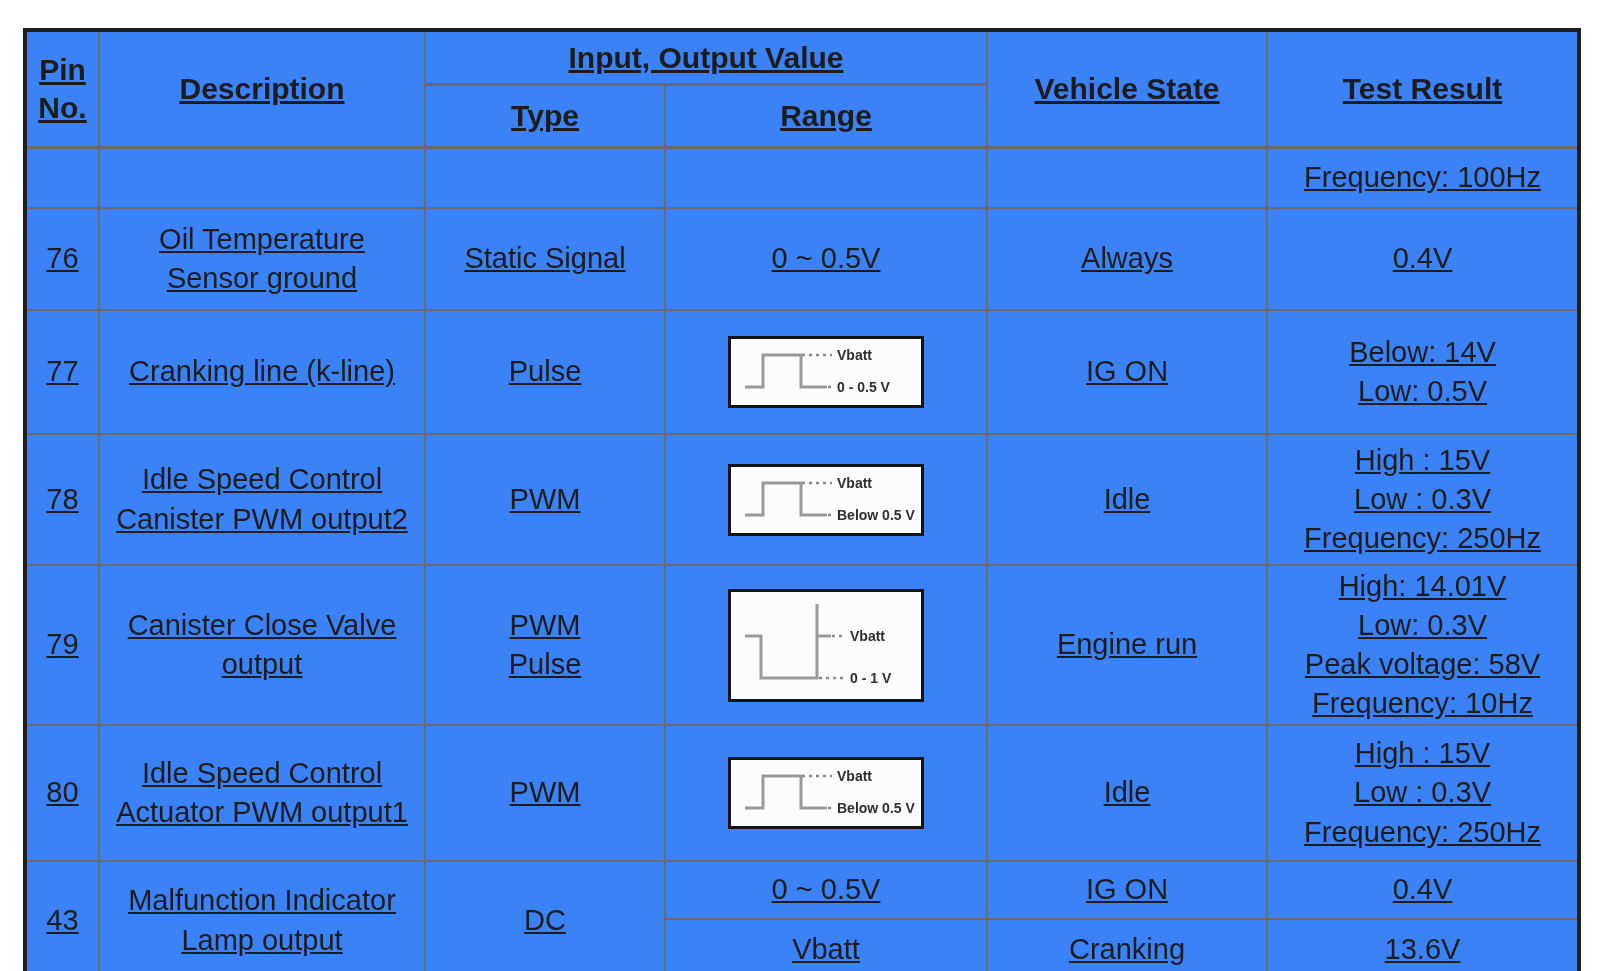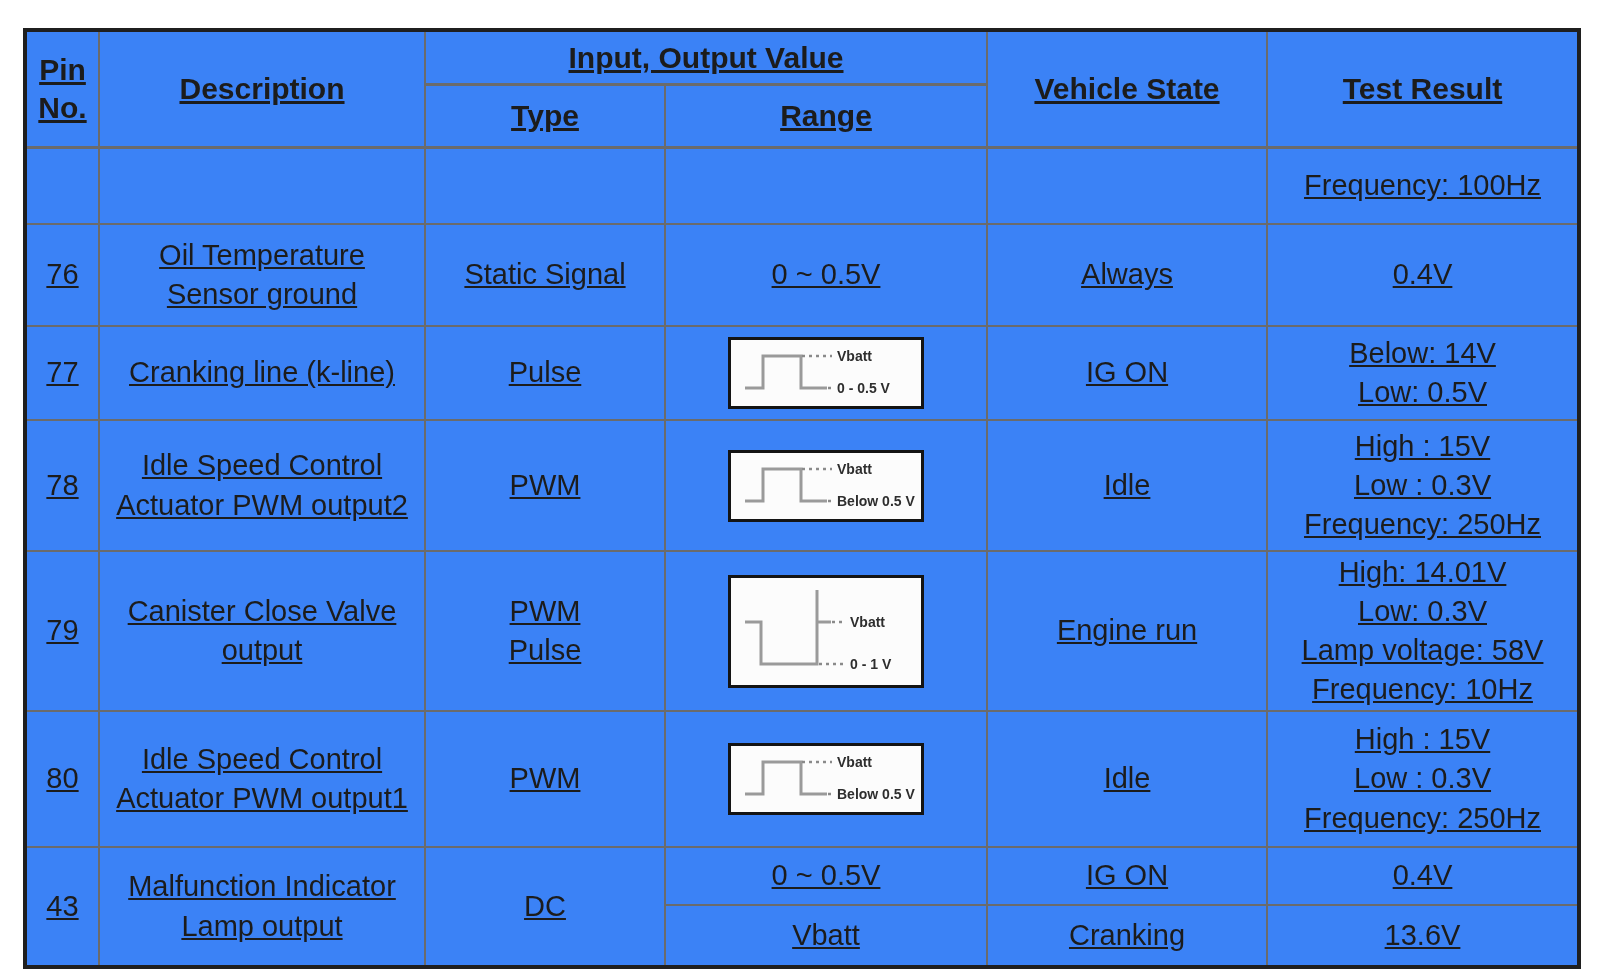--- a/index.html
+++ b/index.html
@@ -33,23 +33,23 @@
     line-height:1.25;
     border-bottom-width:3px;
   }
   td{
     font-size:29px;
     font-weight:normal;
     line-height:1.35;
   }
   tr.h1{height:54px;}
   tr.h2{height:63px;}
-  tr.r-freq{height:77px;}
+  tr.r-freq{height:61px;}
   tr.r-76{height:102px;}
-  tr.r-77{height:94px;}
+  tr.r-77{height:124px;}
   tr.r-78{height:131px;}
   tr.r-79{height:160px;}
   tr.r-80{height:136px;}
   tr.r-81a{height:58px;}
   tr.r-81b{height:62px;}
   .line{display:block;}
   
   .wavebox{
     display:inline-block;
     border:3px solid #141414;
@@ -137,21 +137,21 @@
     <td>
       <span class="line">Below: 14V</span>
       <span class="line">Low: 0.5V</span>
     </td>
   </tr>
 
   <tr class="r-78">
     <td>78</td>
     <td>
       <span class="line">Idle Speed Control</span>
-      <span class="line">Actuator PWM output2</span>
+      <span class="line">Canister PWM output2</span>
     </td>
     <td>PWM</td>
     <td>
       <span class="wavebox">
         <svg class="wave" width="190" height="66" viewBox="0 0 190 66">
           <path class="wline" d="M14 48 H32 V16 H70 V48 H88"></path>
           <line class="wdash" x1="71" y1="16" x2="101" y2="16"></line>
           <line class="wtick" x1="88" y1="48" x2="96" y2="48"></line>
           <line class="wdash" x1="97" y1="48" x2="101" y2="48"></line>
           <text class="wtext" x="106" y="21">Vbatt</text>
@@ -186,21 +186,21 @@
           <line class="wdash" x1="88" y1="86" x2="114" y2="86"></line>
           <text class="wtext" x="119" y="49">Vbatt</text>
           <text class="wtext" x="119" y="91">0 - 1 V</text>
         </svg>
       </span>
     </td>
     <td>Engine run</td>
     <td>
       <span class="line">High: 14.01V</span>
       <span class="line">Low: 0.3V</span>
-      <span class="line">Lamp voltage: 58V</span>
+      <span class="line">Peak voltage: 58V</span>
       <span class="line">Frequency: 10Hz</span>
     </td>
   </tr>
 
   <tr class="r-80">
     <td>80</td>
     <td>
       <span class="line">Idle Speed Control</span>
       <span class="line">Actuator PWM output1</span>
     </td>

